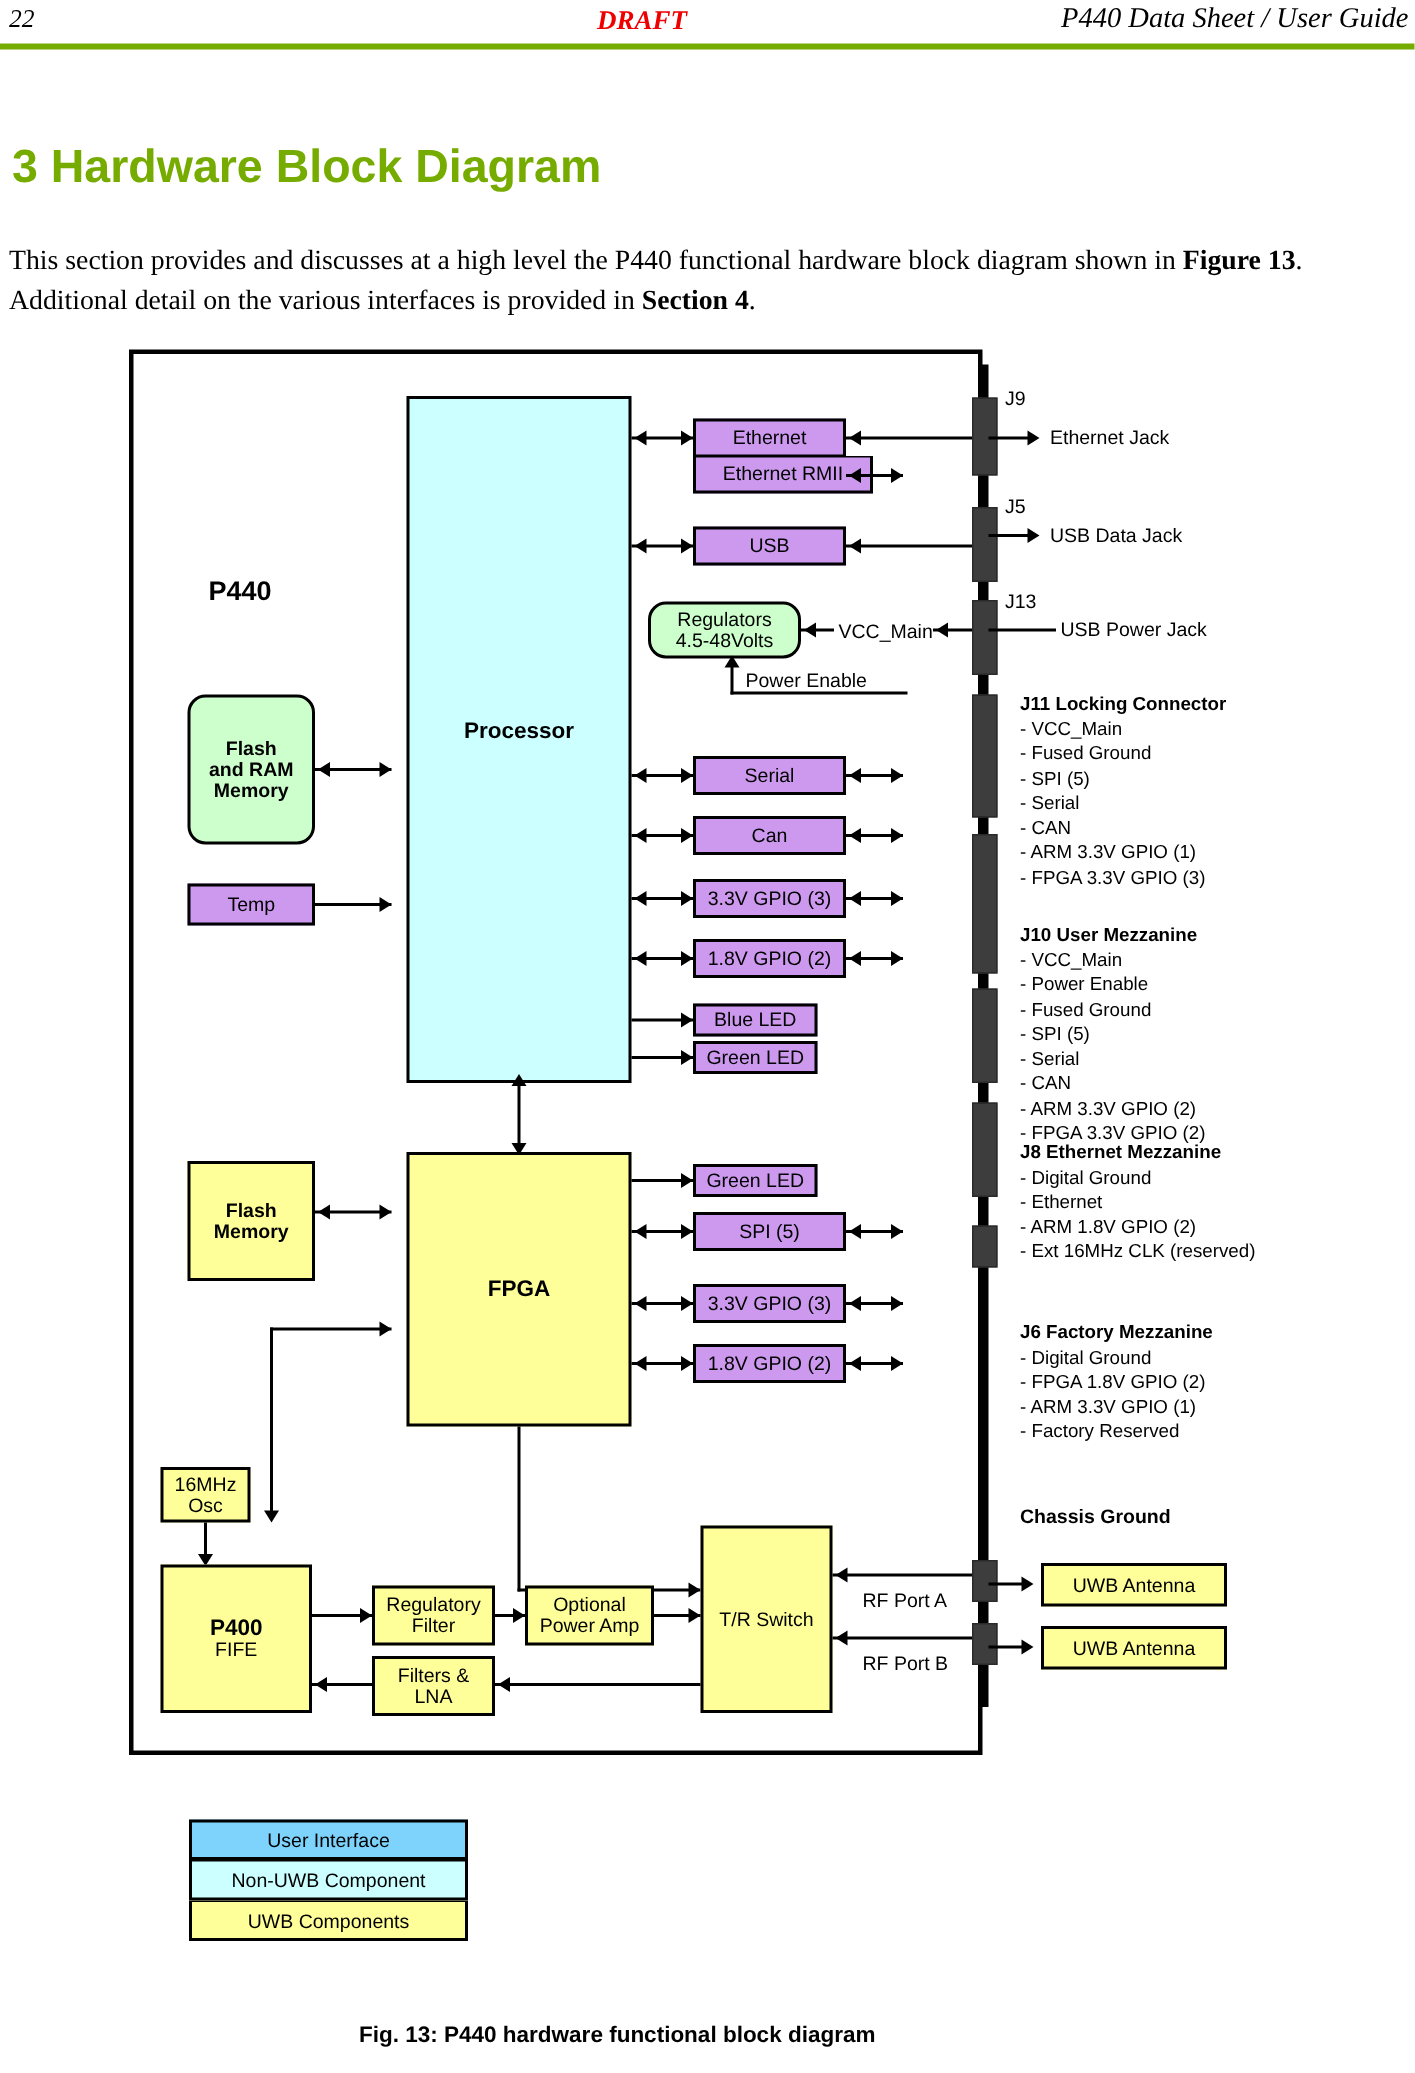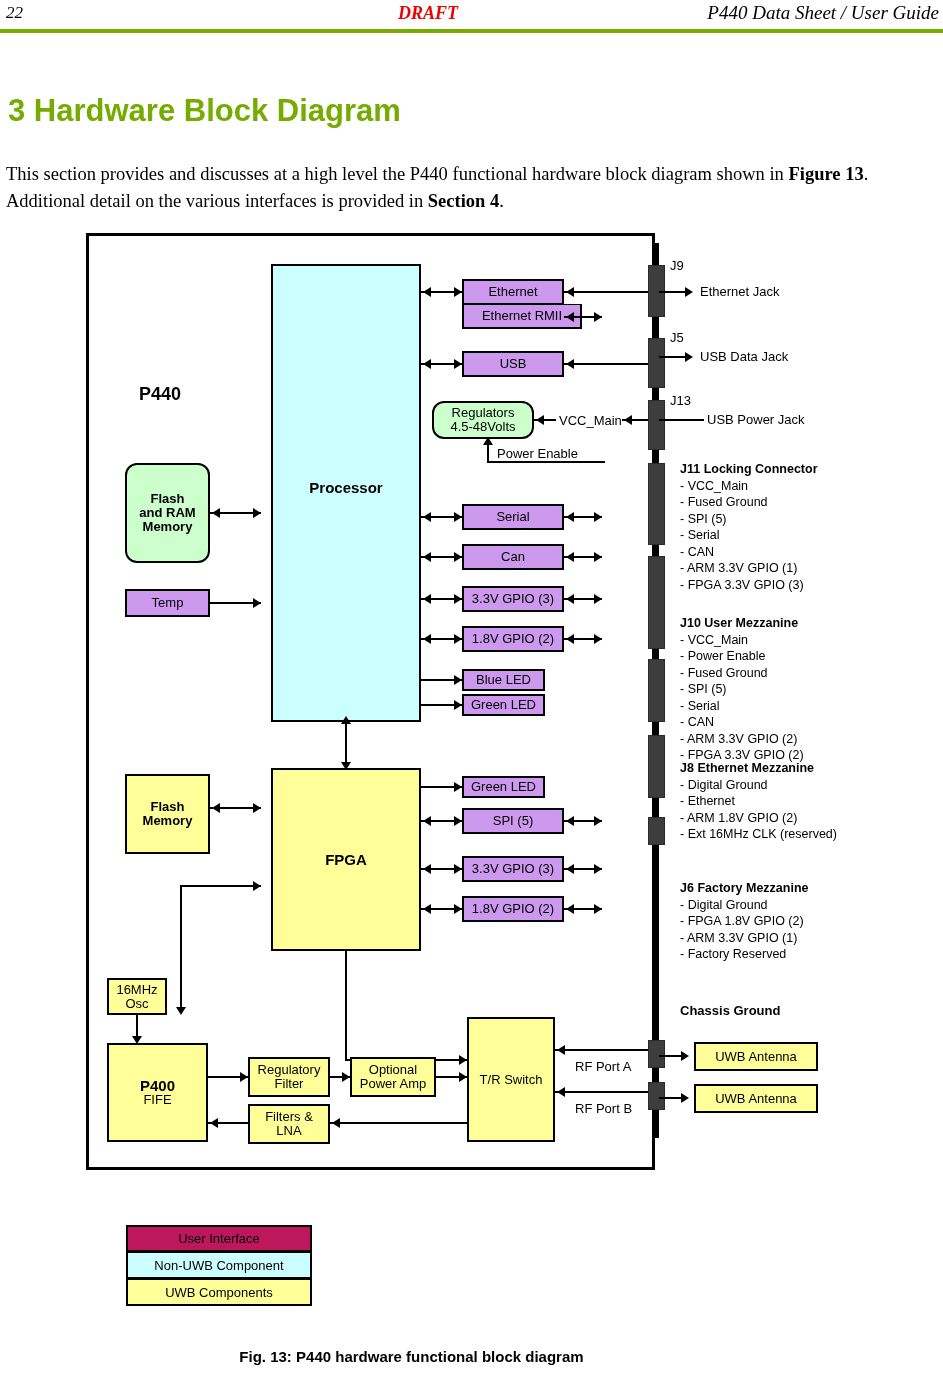--- a/index.html
+++ b/index.html
@@ -357,20 +357,20 @@
 
   <div class="blk uwb" style="left:694px; top:1042px; width:124px; height:29px;">UWB Antenna</div>
   <div class="ln lnh" style="left:659px; top:1055px; width:26px;"></div>
   <div class="arw arw-r" style="left:681px; top:1051px;"></div>
 
   <div class="blk uwb" style="left:694px; top:1084px; width:124px; height:29px;">UWB Antenna</div>
   <div class="ln lnh" style="left:659px; top:1097px; width:26px;"></div>
   <div class="arw arw-r" style="left:681px; top:1093px;"></div>
 
   <div id="legend">
-    <div class="leg-row" style="background:#be185d;margin-top:12px;">User Interface</div>
+    <div class="leg-row" style="background:#7dd3fc;">User Interface</div>
     <div class="leg-row" style="background:#ccffff;text-align:center;">Non-UWB Component</div>
     <div class="leg-row" style="background:#ffff99;">UWB Components</div>
   </div>
 
 </div>
 
 <div id="figure-caption">Fig. 13: P440 hardware functional block diagram</div>
 
 </body></html>

